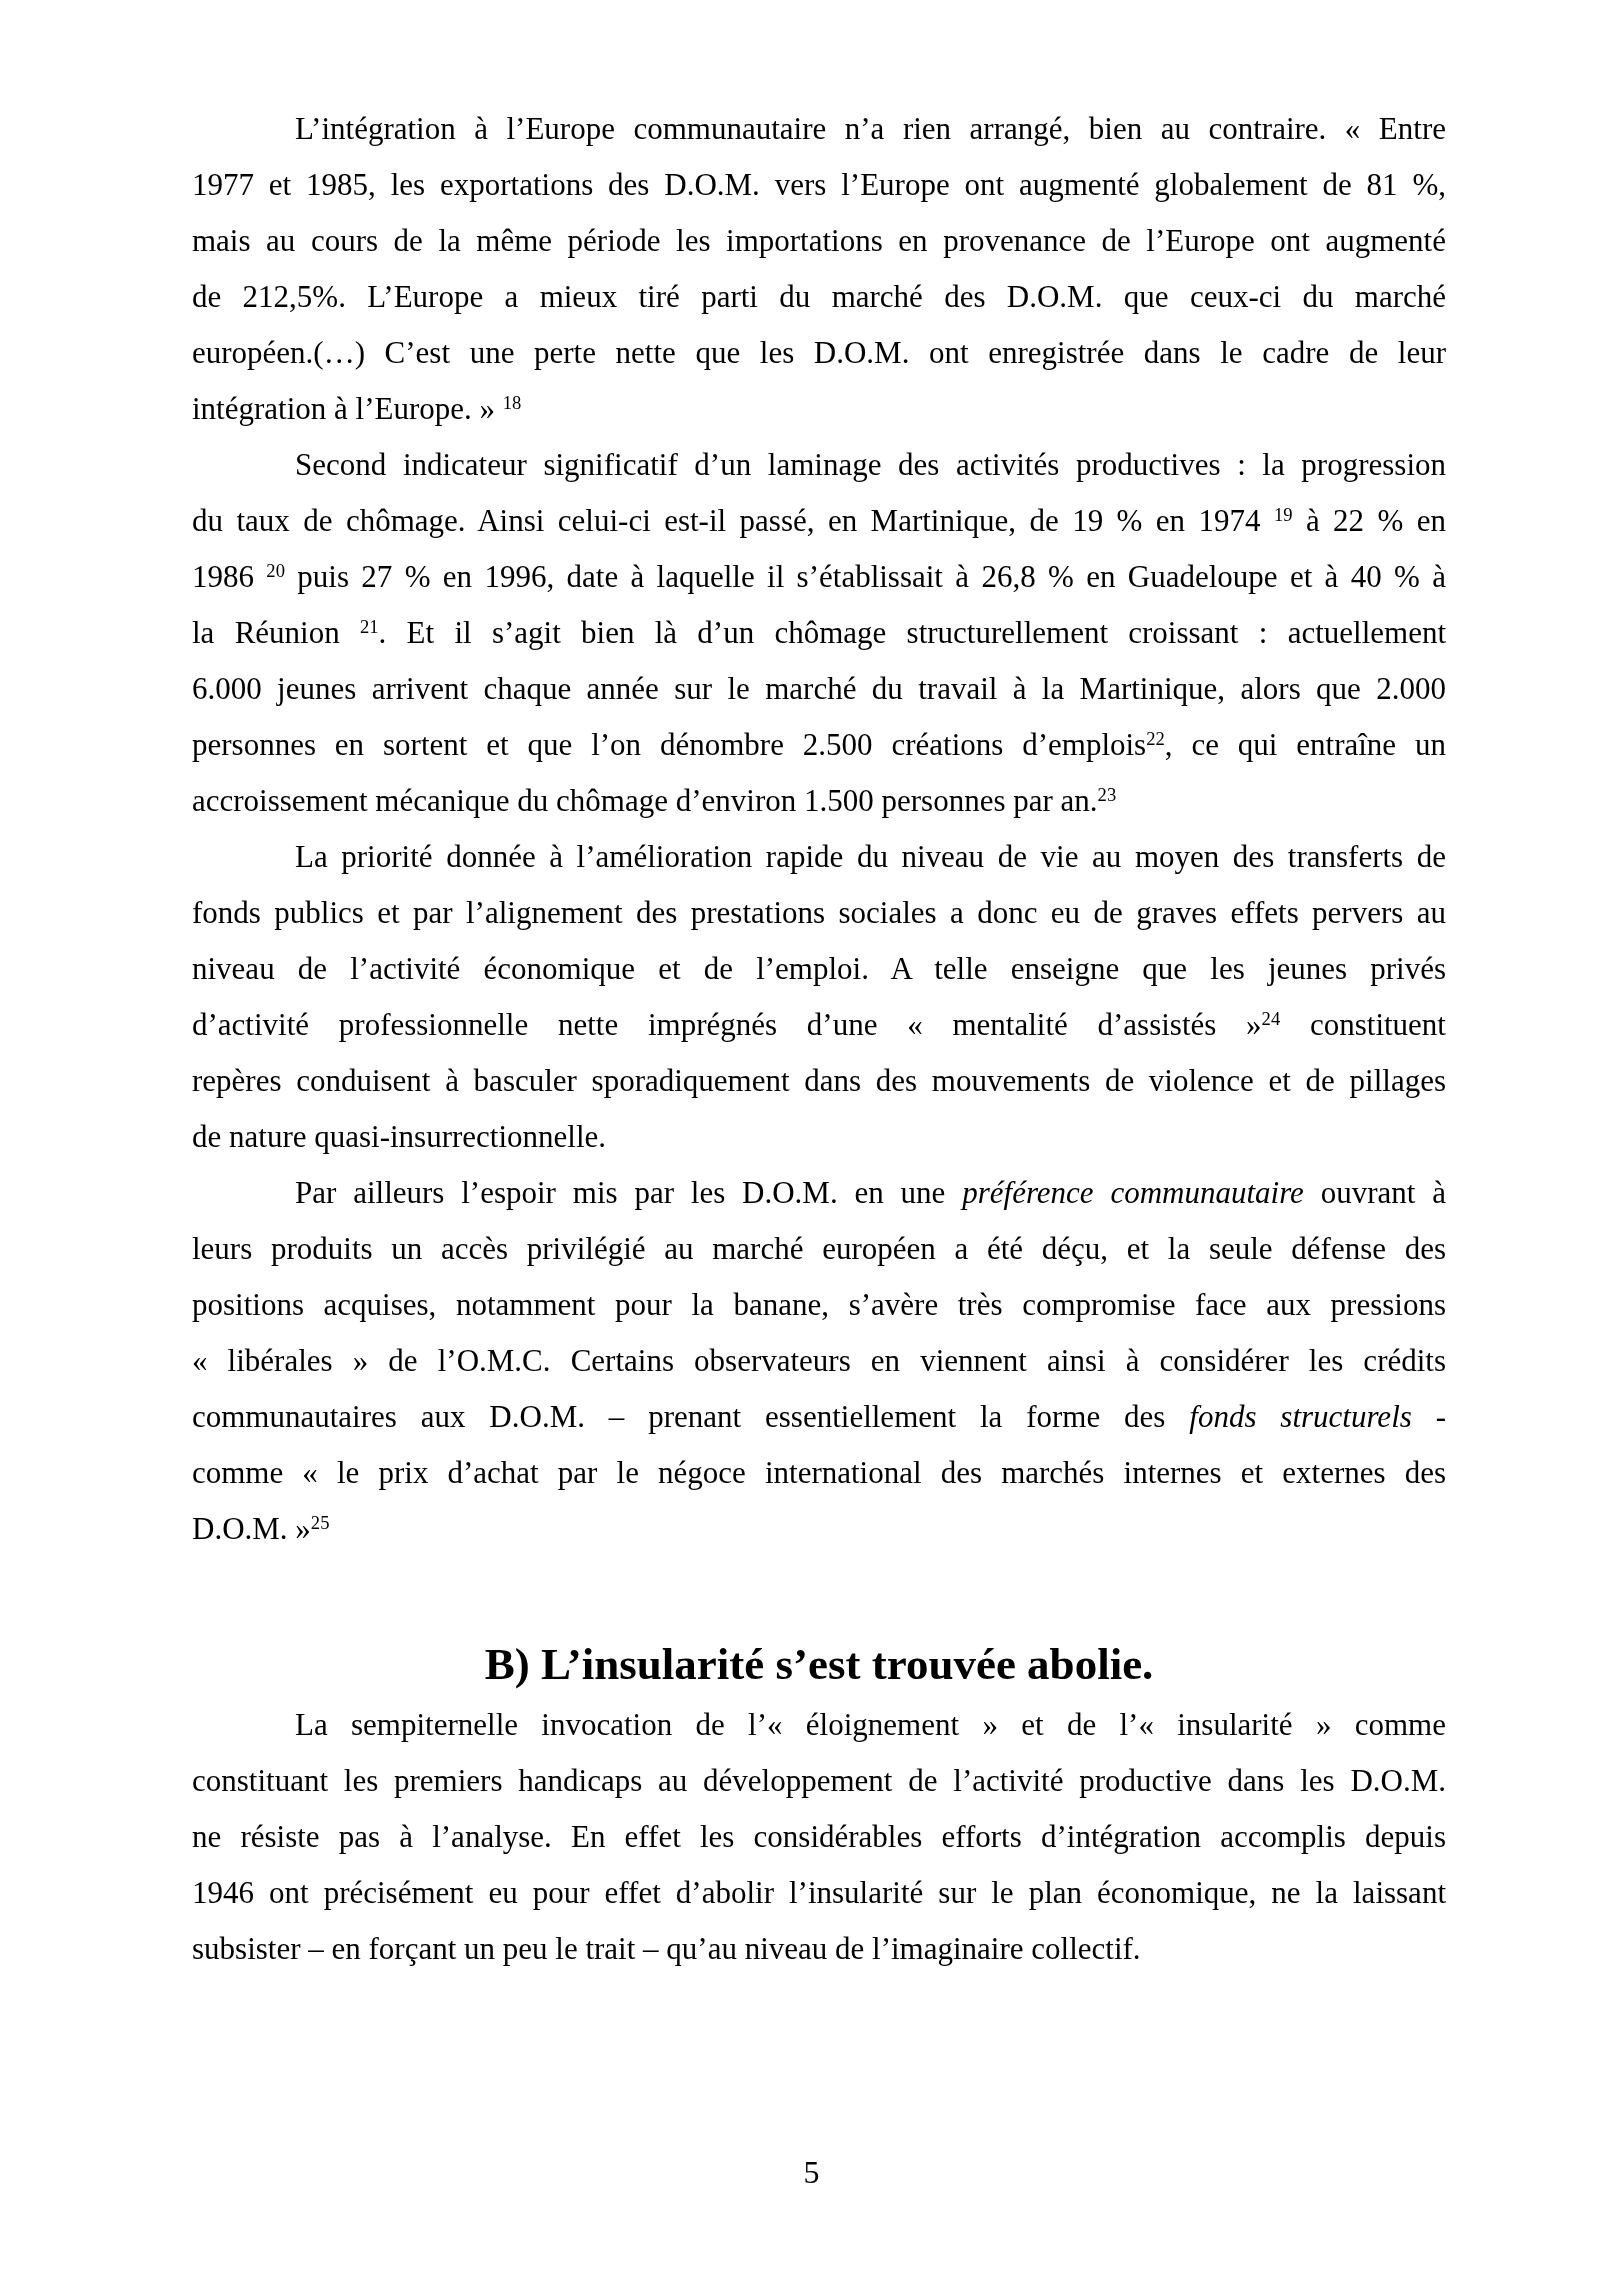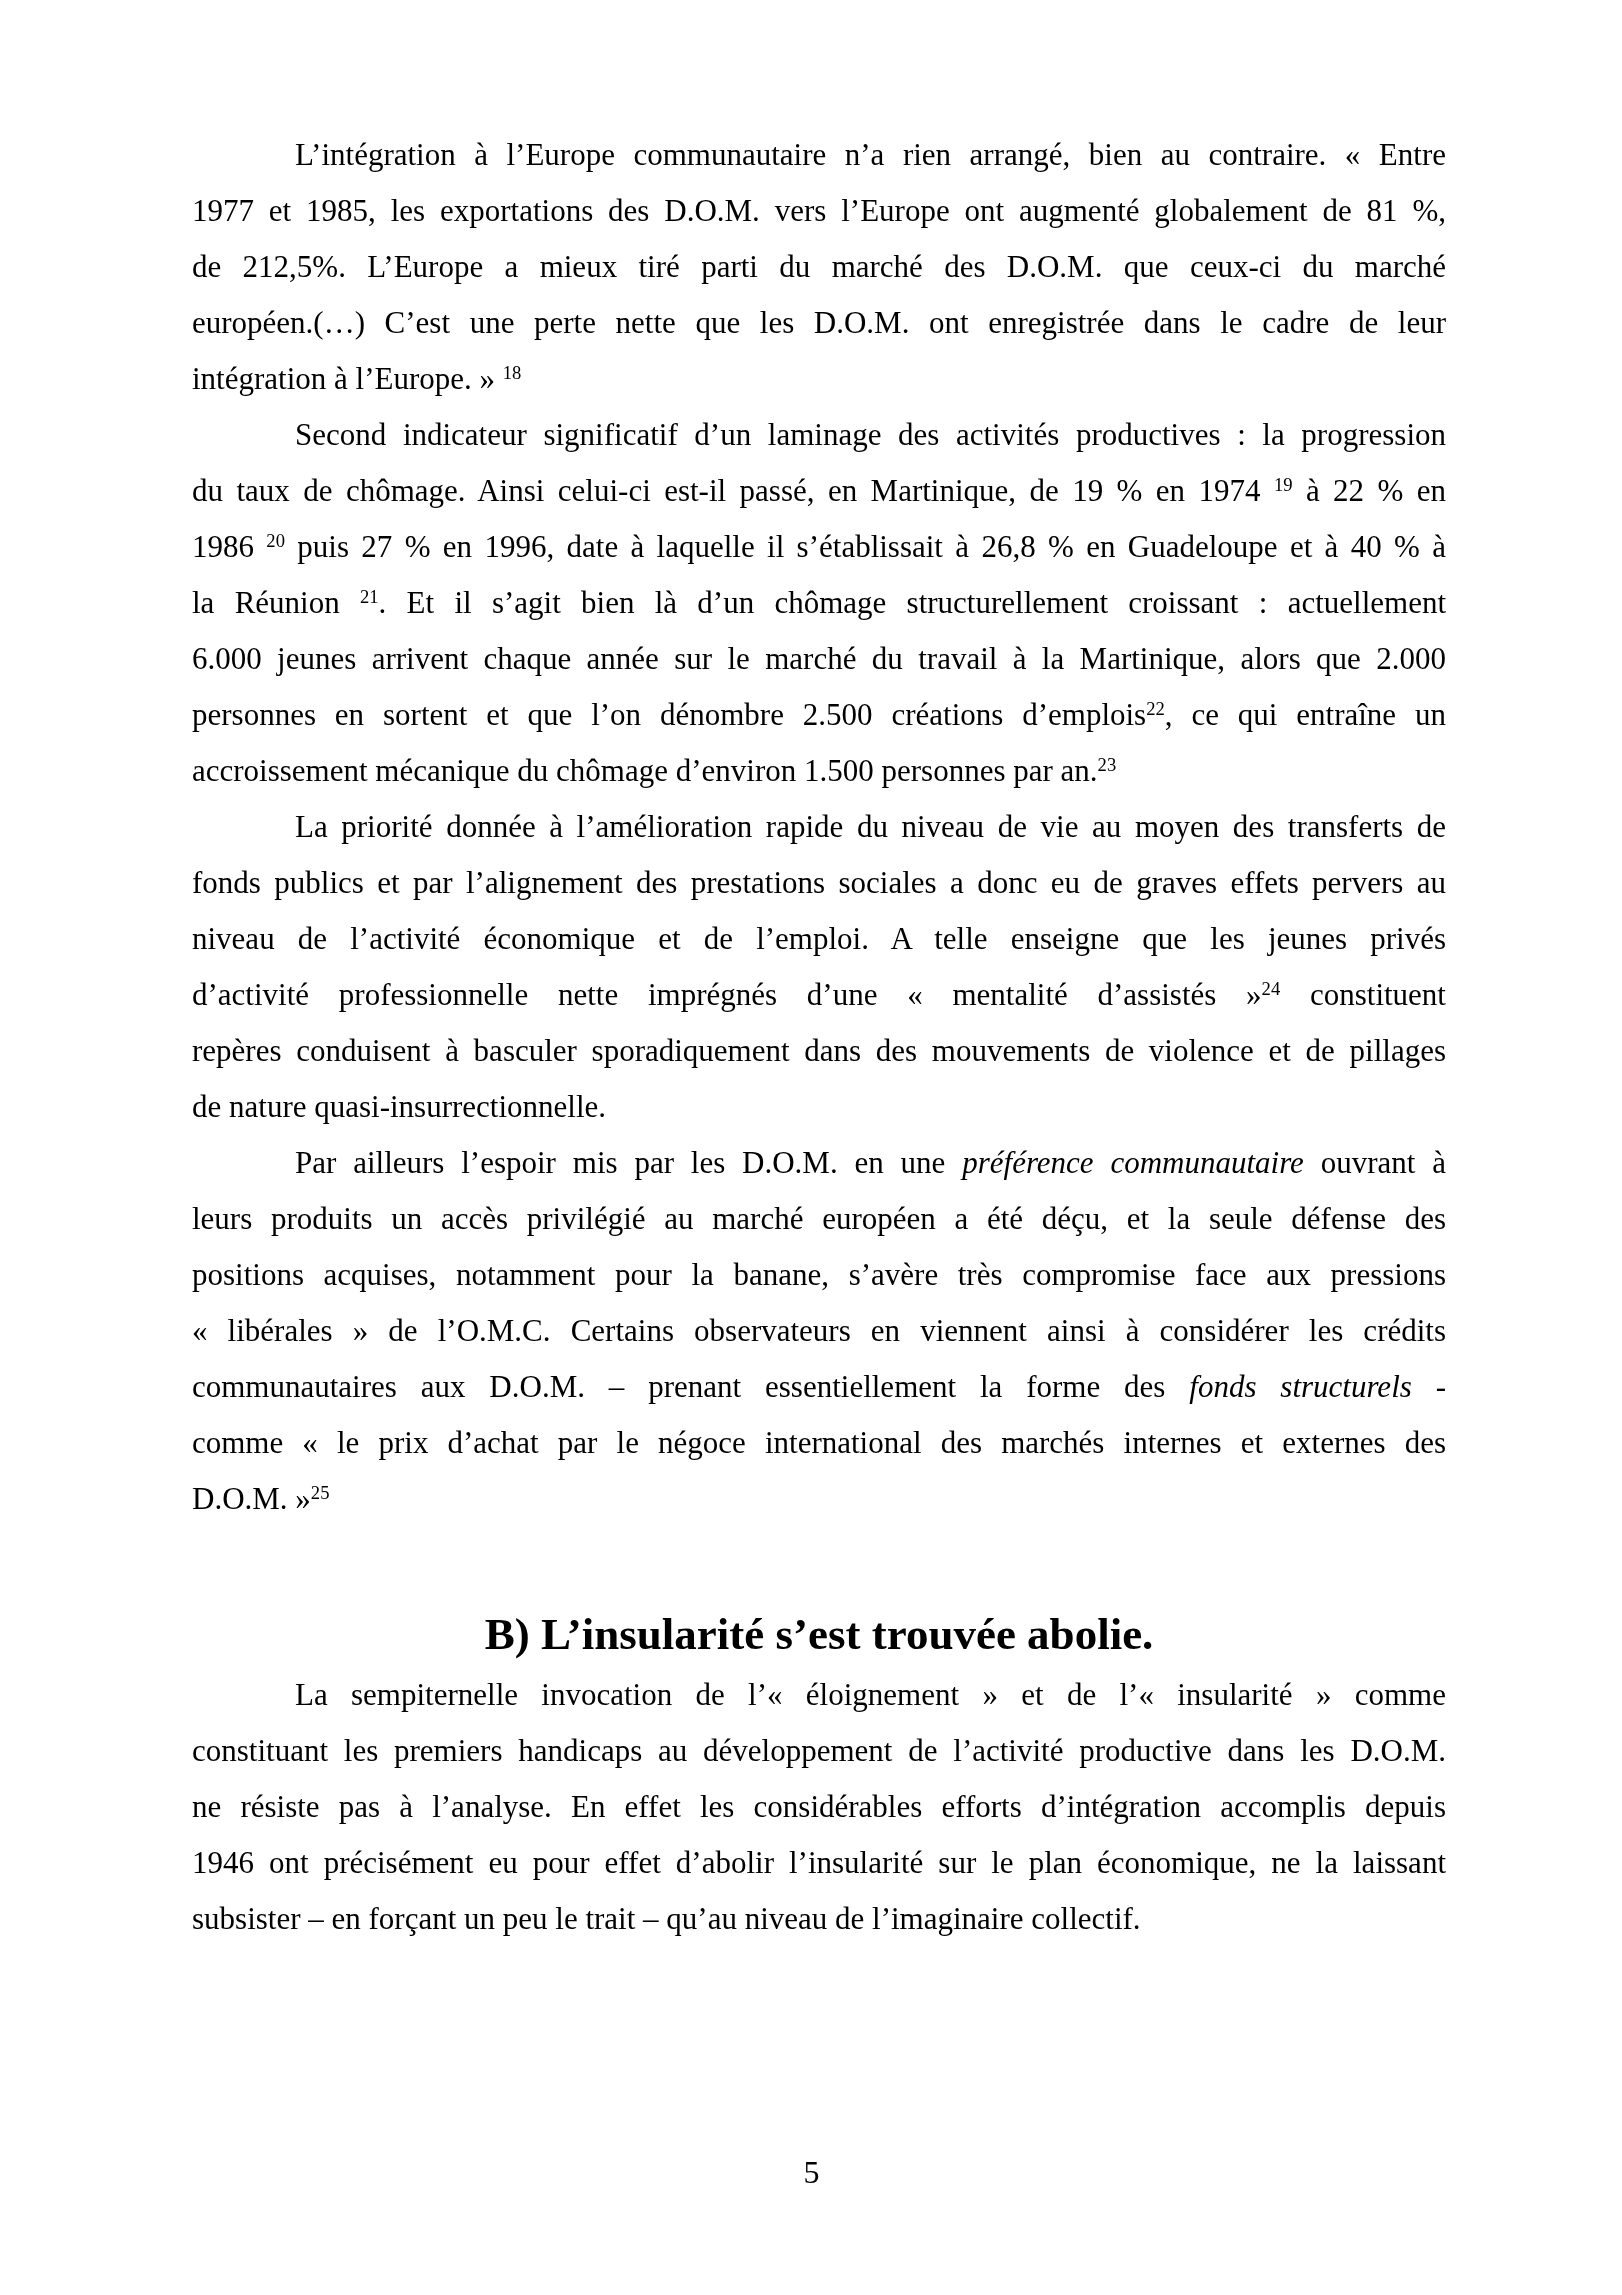--- a/index.html
+++ b/index.html
@@ -12,21 +12,21 @@
     width: 1623px;
     height: 2295px;
     background: #ffffff;
     color: #000000;
     font-family: "Liberation Serif", "DejaVu Serif", serif;
     overflow: hidden;
   }
   .content {
     position: absolute;
     left: 192px;
-    top: 127px;
+    top: 101px;
     width: 1254px;
   }
   .para { margin: 0; }
   .line {
     font-size: 31px;
     line-height: 56px;
     text-align: justify;
     text-align-last: justify;
     white-space: normal;
   }
@@ -59,20 +59,21 @@
 </style>
 </head>
 <body>
 
 <div class="page">
   <div class="content">
     <div id="paras-before">
         <div class="para">
           <div class="line first"><span>L’intégration à l’Europe communautaire n’a rien arrangé, bien au contraire. « Entre</span></div>
           <div class="line"><span>1977 et 1985, les exportations des D.O.M. vers l’Europe ont augmenté globalement de 81 %,</span></div>
+          <div class="line"><span>mais au cours de la même période les importations en provenance de l’Europe ont augmenté</span></div>
           <div class="line"><span>de 212,5%. L’Europe a mieux tiré parti du marché des D.O.M. que ceux-ci du marché</span></div>
           <div class="line"><span>européen.(…) C’est une perte nette que les D.O.M. ont enregistrée dans le cadre de leur</span></div>
           <div class="line end"><span>intégration à l’Europe. » </span><sup class="fn">18</sup></div>
         </div>
         <div class="para">
           <div class="line first"><span>Second indicateur significatif d’un laminage des activités productives : la progression</span></div>
           <div class="line"><span>du taux de chômage. Ainsi celui-ci est-il passé, en Martinique, de 19 % en 1974 </span><sup class="fn">19</sup><span> à 22 % en</span></div>
           <div class="line"><span>1986 </span><sup class="fn">20</sup><span> puis 27 % en 1996, date à laquelle il s’établissait à 26,8 % en Guadeloupe et à 40 % à</span></div>
           <div class="line"><span>la Réunion </span><sup class="fn">21</sup><span>. Et il s’agit bien là d’un chômage structurellement croissant : actuellement</span></div>
           <div class="line"><span>6.000 jeunes arrivent chaque année sur le marché du travail à la Martinique, alors que 2.000</span></div>

